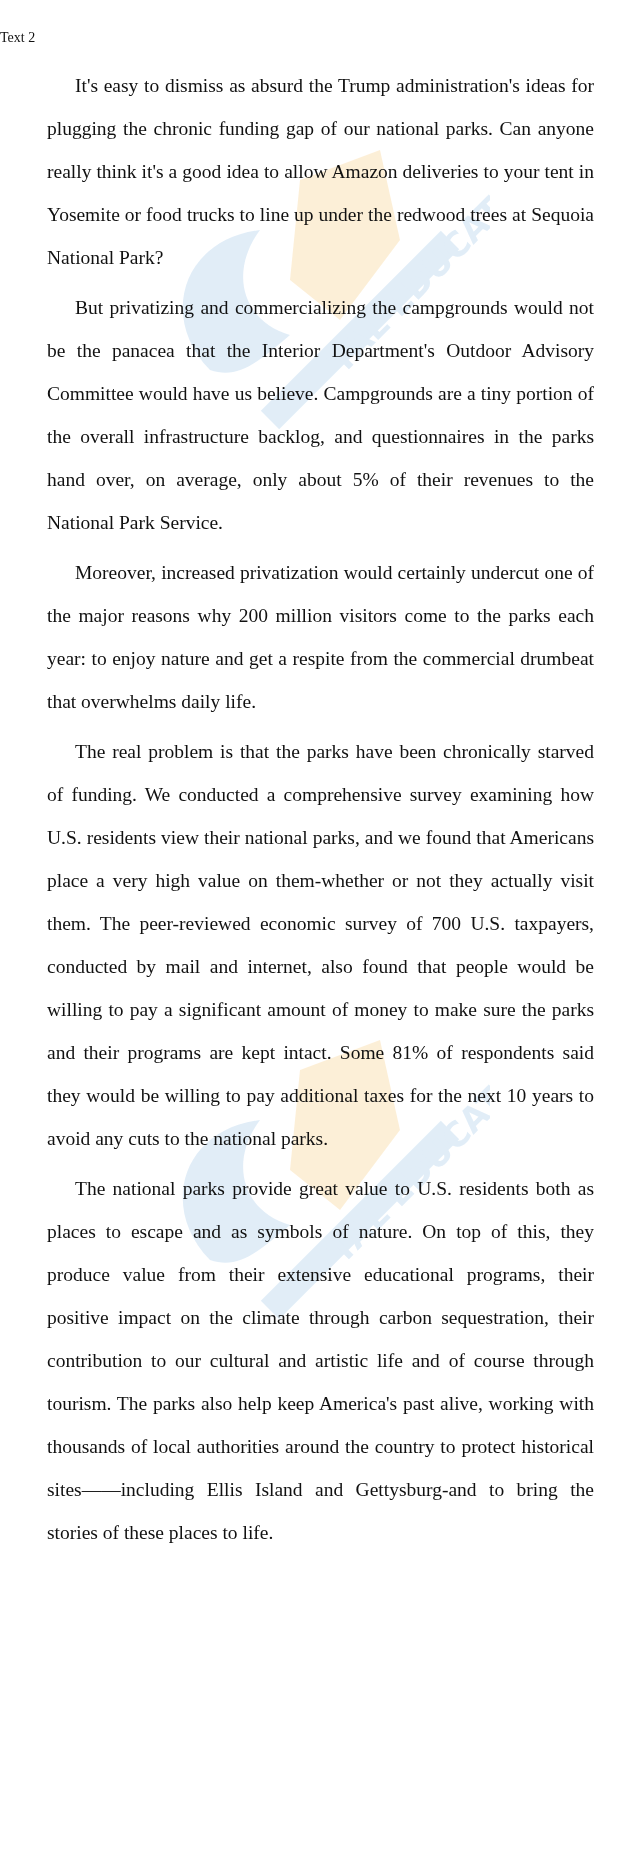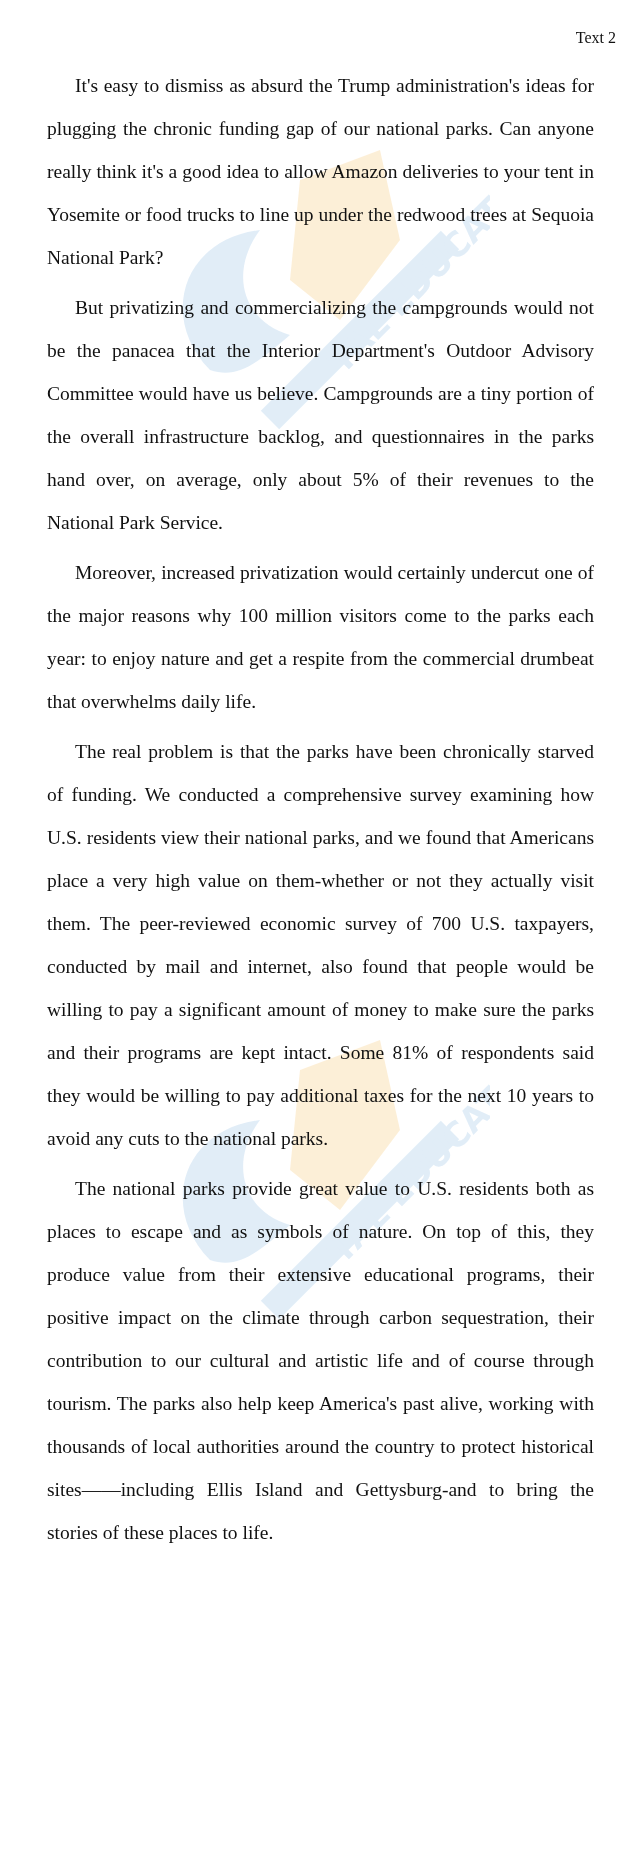--- a/index.html
+++ b/index.html
@@ -4,21 +4,21 @@
 <style>
   html, body { margin: 0; padding: 0; background: #ffffff; }
   body { width: 640px; height: 1855px; position: relative; overflow: hidden; }
   .page {
     position: absolute; left: 0; top: 0; width: 640px; height: 1855px;
     font-family: "Liberation Serif", "DejaVu Serif", serif;
     color: #111111;
   }
   .title {
     position: absolute; top: 26px; left: 0; width: 616px;
-    text-align: right; font-size: 16px; line-height: 24px;
+    text-align: left; font-size: 14px; line-height: 24px;
   }
   .body {
     position: absolute; top: 64px; left: 47px; width: 547px;
   }
   .para {
     margin: 0 0 0 0;
     font-size: 19.5px;
     line-height: 43px;
     text-align: justify;
     text-indent: 28px;
@@ -50,17 +50,17 @@
       <path d="M120 300 L 300 120" stroke="#c9dff2" stroke-width="26" fill="none"></path>
       <text x="170" y="240" transform="rotate(-45 200 220)" font-family="DejaVu Sans, sans-serif" font-weight="bold" font-size="34" fill="#c9dff2">TAL EDUCATION</text>
     </svg>
   </div>
 
   <div class="title">Text 2</div>
 
   <div class="body">
     <p class="para">It's easy to dismiss as absurd the Trump administration's ideas for plugging the chronic funding gap of our national parks. Can anyone really think it's a good idea to allow Amazon deliveries to your tent in Yosemite or food trucks to line up under the redwood trees at Sequoia National Park?</p>
     <p class="para">But privatizing and commercializing the campgrounds would not be the panacea that the Interior Department's Outdoor Advisory Committee would have us believe. Campgrounds are a tiny portion of the overall infrastructure backlog, and questionnaires in the parks hand over, on average, only about 5% of their revenues to the National Park Service.</p>
-    <p class="para">Moreover, increased privatization would certainly undercut one of the major reasons why 100 million visitors come to the parks each year: to enjoy nature and get a respite from the commercial drumbeat that overwhelms daily life.</p>
+    <p class="para">Moreover, increased privatization would certainly undercut one of the major reasons why 200 million visitors come to the parks each year: to enjoy nature and get a respite from the commercial drumbeat that overwhelms daily life.</p>
     <p class="para">The real problem is that the parks have been chronically starved of funding. We conducted a comprehensive survey examining how U.S. residents view their national parks, and we found that Americans place a very high value on them-whether or not they actually visit them. The peer-reviewed economic survey of 700 U.S. taxpayers, conducted by mail and internet, also found that people would be willing to pay a significant amount of money to make sure the parks and their programs are kept intact. Some 81% of respondents said they would be willing to pay additional taxes for the next 10 years to avoid any cuts to the national parks.</p>
     <p class="para">The national parks provide great value to U.S. residents both as places to escape and as symbols of nature. On top of this, they produce value from their extensive educational programs, their positive impact on the climate through carbon sequestration, their contribution to our cultural and artistic life and of course through tourism. The parks also help keep America's past alive, working with thousands of local authorities around the country to protect historical sites——including Ellis Island and Gettysburg-and to bring the stories of these places to life.</p>
   </div>
 </div>
 
 </body></html>

